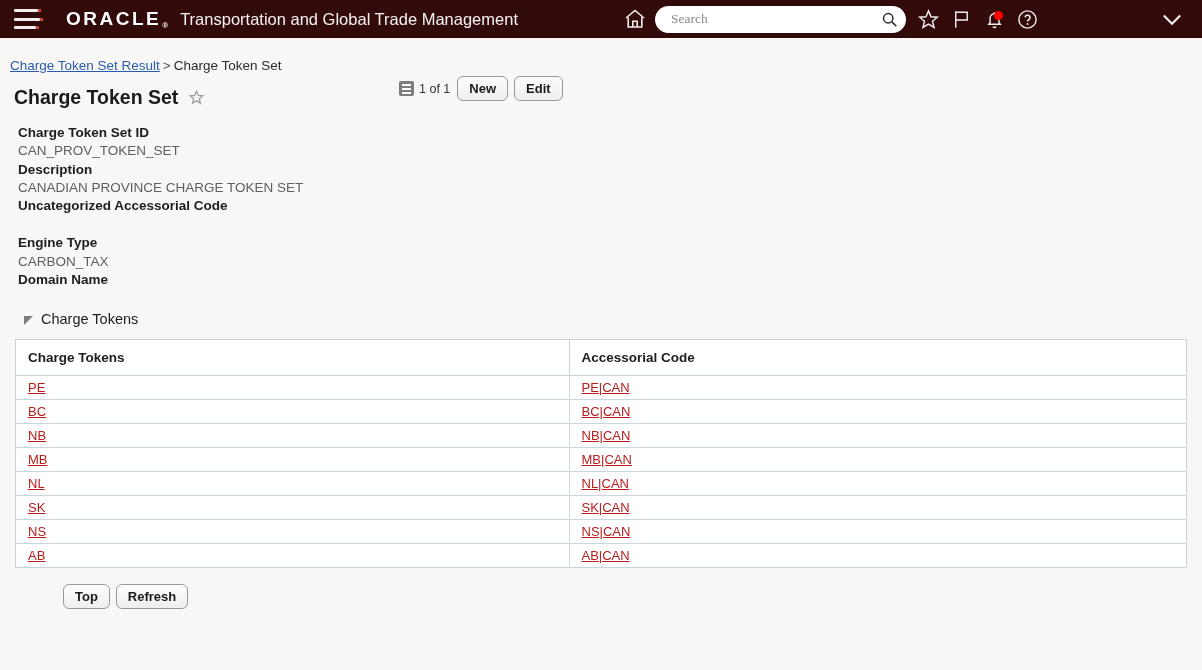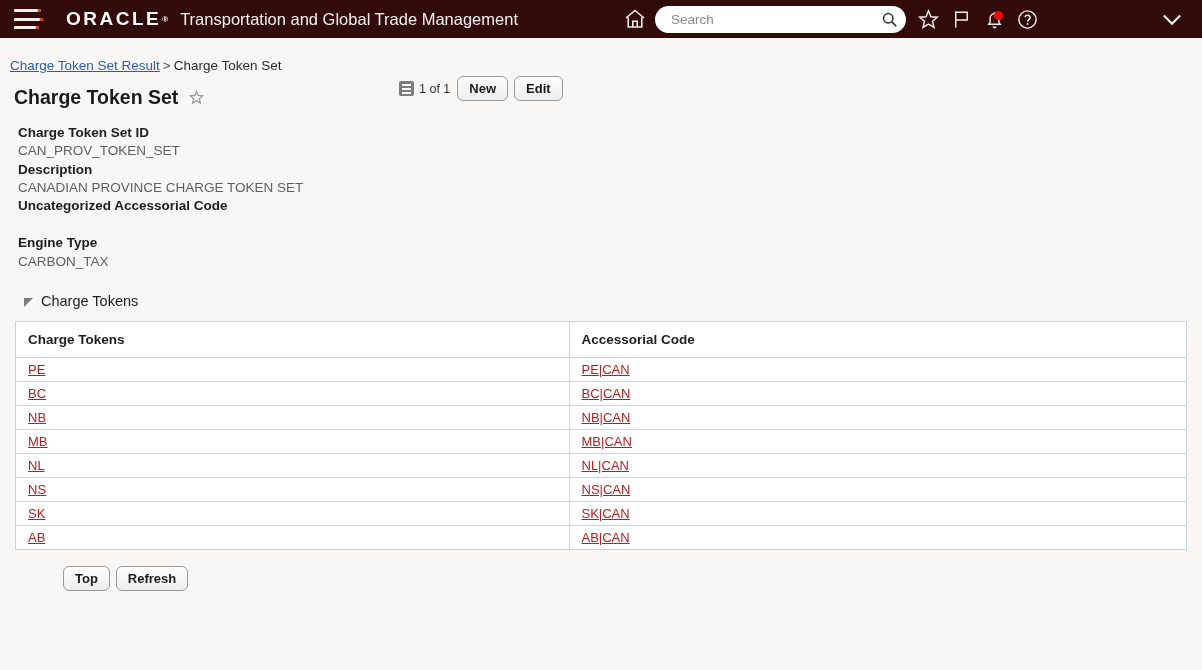--- a/index.html
+++ b/index.html
@@ -39,21 +39,21 @@
 
   .oracle-logo {
     margin-left: 26px;
     color: #fff;
     font-size: 19px;
     font-weight: bold;
     letter-spacing: 2.5px;
     font-family: "Liberation Sans", sans-serif;
     position: relative;
     display: flex;
-    align-items: center;
+    align-items: flex-end;
   }
   .oracle-logo .tm { font-size: 8px; letter-spacing: 0; margin-left: 1px; margin-top: 1px; }
 
   .app-name {
     margin-left: 12px;
     color: #f5f1f1;
     font-size: 16.5px;
     white-space: nowrap;
   }
 
@@ -72,21 +72,21 @@
   .search-wrap {
     width: 251px; height: 27px;
     background: #fff;
     border-radius: 14px;
     display: flex; align-items: center;
     padding: 0 8px 0 14px;
   }
   .search-wrap input {
     flex: 1; border: 0; outline: none;
     font-size: 13.5px;
-    font-family: Liberation Sans, sans-serif;
+    font-family: Liberation Serif, serif;
     color: #701a75; background: transparent;
   }
   .search-wrap input::placeholder { color: #8a8a8a; }
   .search-mag { width: 17px; height: 17px; flex: none; }
 
   .hdr-icons { display: flex; align-items: center; margin-left: 8px; gap: 5px; }
   .hdr-icons .icon-btn { width: 28px; height: 28px; position: relative; }
   .bell-badge {
     position: absolute; width: 9px; height: 9px; border-radius: 50%;
     background: #ff0000; right: 5px; top: 6px;
@@ -322,20 +322,21 @@
   <div class="fld-label">Description</div>
   <div class="fld-value">CANADIAN PROVINCE CHARGE TOKEN SET</div>
 
   <div class="fld-label">Uncategorized Accessorial Code</div>
 
   <div class="fld-gap"></div>
 
   <div class="fld-label">Engine Type</div>
   <div class="fld-value">CARBON_TAX</div>
 
+  <div class="fld-label">Domain Name</div>
 </div>
 
 <div class="section-head">
   <span class="disclose"></span>
   <span class="section-title">Charge Tokens</span>
 </div>
 
 <div class="table-wrap">
   <table>
     <thead>
@@ -359,26 +360,26 @@
       </tr>
       <tr>
         <td class="col-tokens"><a>MB</a></td>
         <td><a>MB|CAN</a></td>
       </tr>
       <tr>
         <td class="col-tokens"><a>NL</a></td>
         <td><a>NL|CAN</a></td>
       </tr>
       <tr>
+        <td class="col-tokens"><a>SK</a></td>
+        <td><a>SK|CAN</a></td>
+      </tr>
+      <tr>
         <td class="col-tokens"><a>NS</a></td>
         <td><a>NS|CAN</a></td>
-      </tr>
-      <tr>
-        <td class="col-tokens"><a>SK</a></td>
-        <td><a>SK|CAN</a></td>
       </tr>
       <tr>
         <td class="col-tokens"><a>AB</a></td>
         <td><a>AB|CAN</a></td>
       </tr>
     </tbody>
   </table>
 </div>
 
 <div class="footer-btns">

